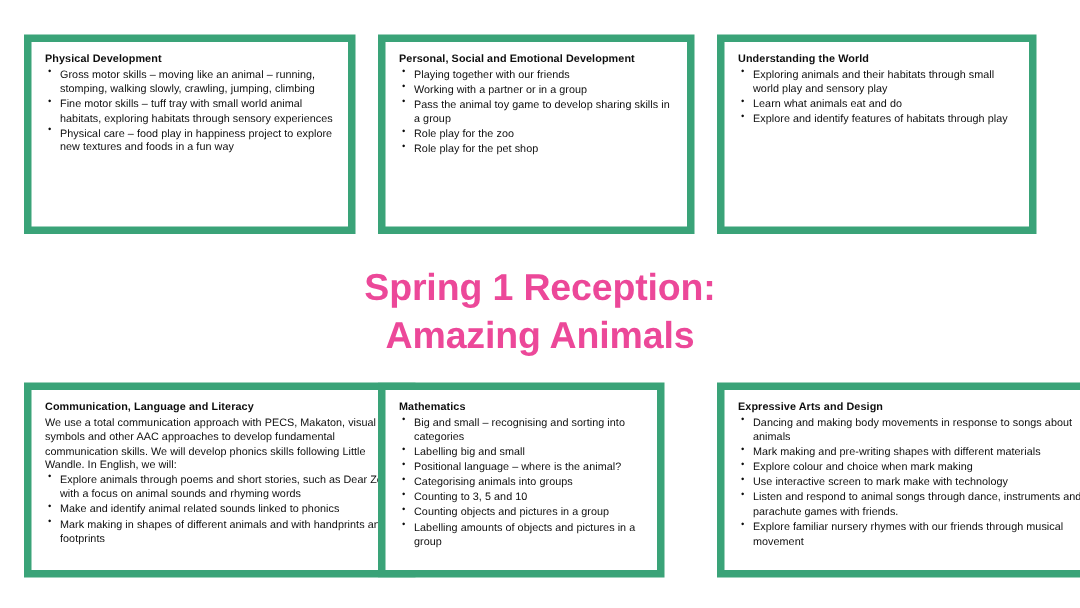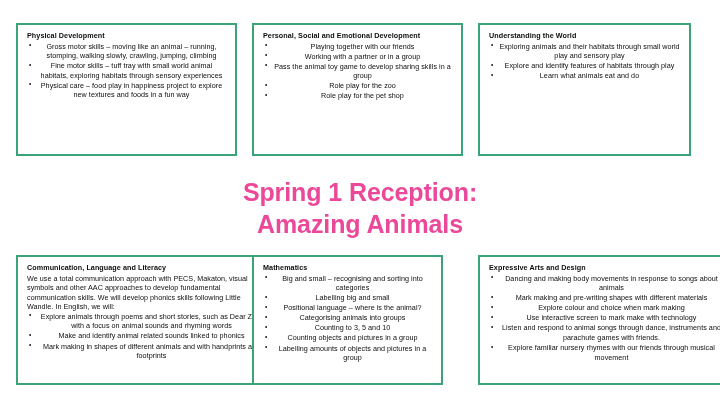--- a/index.html
+++ b/index.html
@@ -17,21 +17,21 @@
   }
   .slide {
     position: relative;
     width: 720px;
     height: 405px;
     background: #ffffff;
   }
   .panel {
     position: absolute;
     box-sizing: border-box;
-    border: 2px solid #737373;
+    border: 5px solid #737373;
     background: #ffffff;
     padding: 6px 9px 17px 9px;
     overflow: hidden;
   }
   .panel-title {
     font-size: 7.2px;
     font-weight: bold;
     line-height: 1.32;
     margin: 0 0 1px 0;
     letter-spacing: 0.01em;
@@ -39,21 +39,20 @@
   .panel-intro {
     font-size: 7.2px;
     line-height: 1.33;
     margin: 0;
     letter-spacing: 0.005em;
   }
   ul.bullets {
     list-style: none;
     margin: 0;
     padding: 0;
-    text-align: center;
   }
   ul.bullets > li {
     position: relative;
     font-size: 7.2px;
     line-height: 1.33;
     padding-left: 10px;
     margin: 0 0 0.5px 0;
     letter-spacing: 0.005em;
   }
   ul.bullets > li::before {
@@ -110,22 +109,22 @@
       <li>Pass the animal toy game to develop sharing skills in a group</li>
       <li>Role play for the zoo</li>
       <li>Role play for the pet shop</li>
     </ul>
   </div>
 
   <div class="panel" id="panel-understanding-world" style="border-color: rgb(58, 163, 120);">
     <div class="panel-title">Understanding the World</div>
     <ul class="bullets">
       <li>Exploring animals and their habitats through small world play and sensory play</li>
+      <li>Learn what animals eat and do</li>
       <li>Explore and identify features of habitats through play</li>
-      <li>Learn what animals eat and do</li>
     </ul>
   </div>
 
   <div class="slide-title" style="color: #ec4899;">
     <span class="line">Spring 1 Reception:</span>
     <span class="line">Amazing Animals</span>
   </div>
 
   <div class="panel" id="panel-communication" style="border-color: rgb(58, 163, 120);">
     <div class="panel-title">Communication, Language and Literacy</div>

